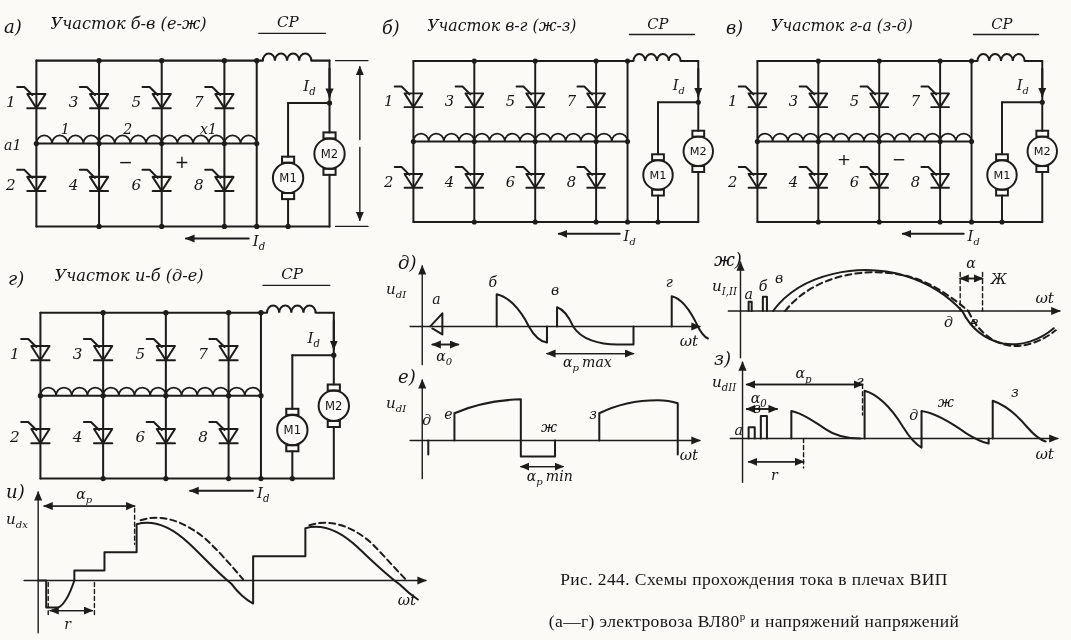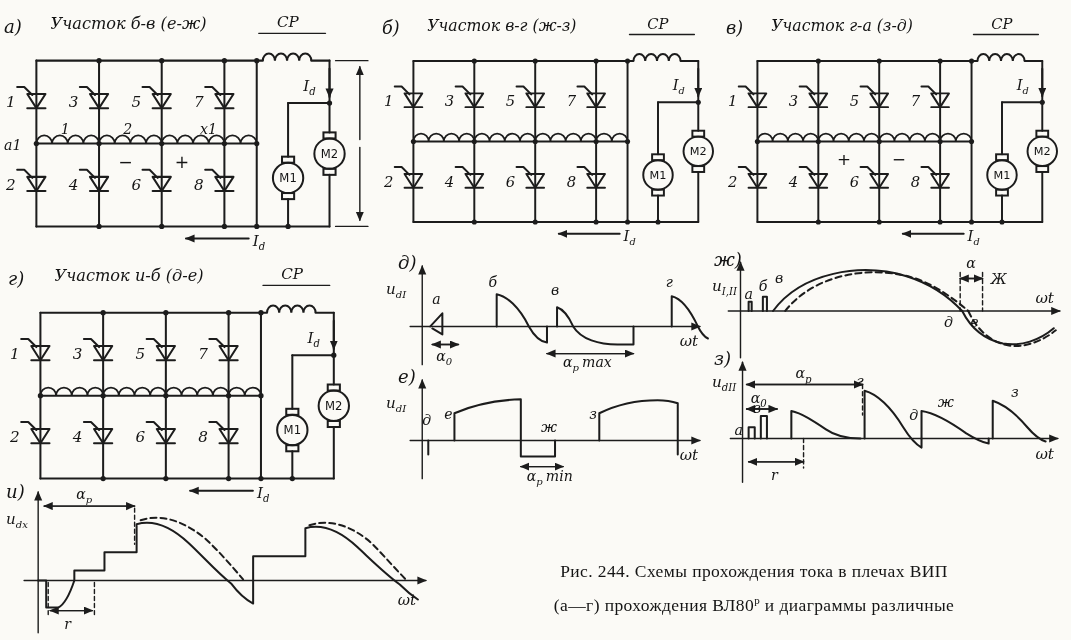--- a/index.html
+++ b/index.html
@@ -15,21 +15,21 @@
   .ttl{font-size:16px;}
   .lbl{font-size:15px;}
   .sm{font-size:14px;}
   .sub{font-size:10px;}
   .num{font-size:15px;}
   .mot{font-size:11.5px;font-style:normal;font-family:"DejaVu Sans",sans-serif;}
   .sign{font-size:17px;font-style:normal;font-family:"DejaVu Sans",sans-serif;}
   .caption{position:absolute;left:446px;top:550px;width:616px;text-align:center;
            font-family:"Liberation Serif",serif;font-size:17.5px;line-height:1.5;
            color:#141414;letter-spacing:0.4px;}
-  .caption p{margin:8px;}
+  .caption p{margin:16px;}
   .caption sup{font-size:11px;}
 </style>
 </head>
 <body>
 
 <div class="stage">
 
 <svg width="0" height="0" style="position:absolute">
   <defs>
     <marker id="ah" markerUnits="userSpaceOnUse" markerWidth="11" markerHeight="10" refX="8.5" refY="4" orient="auto">
@@ -514,16 +514,16 @@
     <line x1="46" y1="130" x2="88" y2="130" marker-end="url(#ah)"></line>
     <line x1="88" y1="130" x2="46" y2="130" marker-end="url(#ah)"></line>
     <line class="dash2" x1="44" y1="102" x2="44" y2="136"></line>
     <line class="dash2" x1="90" y1="102" x2="90" y2="136"></line>
   </g>
   <text class="sm" x="60" y="148">r</text>
 </svg>
 
 <div class="caption">
   <p>Рис. 244. Схемы прохождения тока в плечах ВИП</p>
-  <p><span>(а—г) прохождения ВЛ80</span><sup>р</sup><span> и диаграммы различные</span></p>
+  <p><span>(а—г) электровоза ВЛ80</span><sup>р</sup><span> и напряжений напряжений</span></p>
 </div>
 
 </div>
 
 </body></html>

